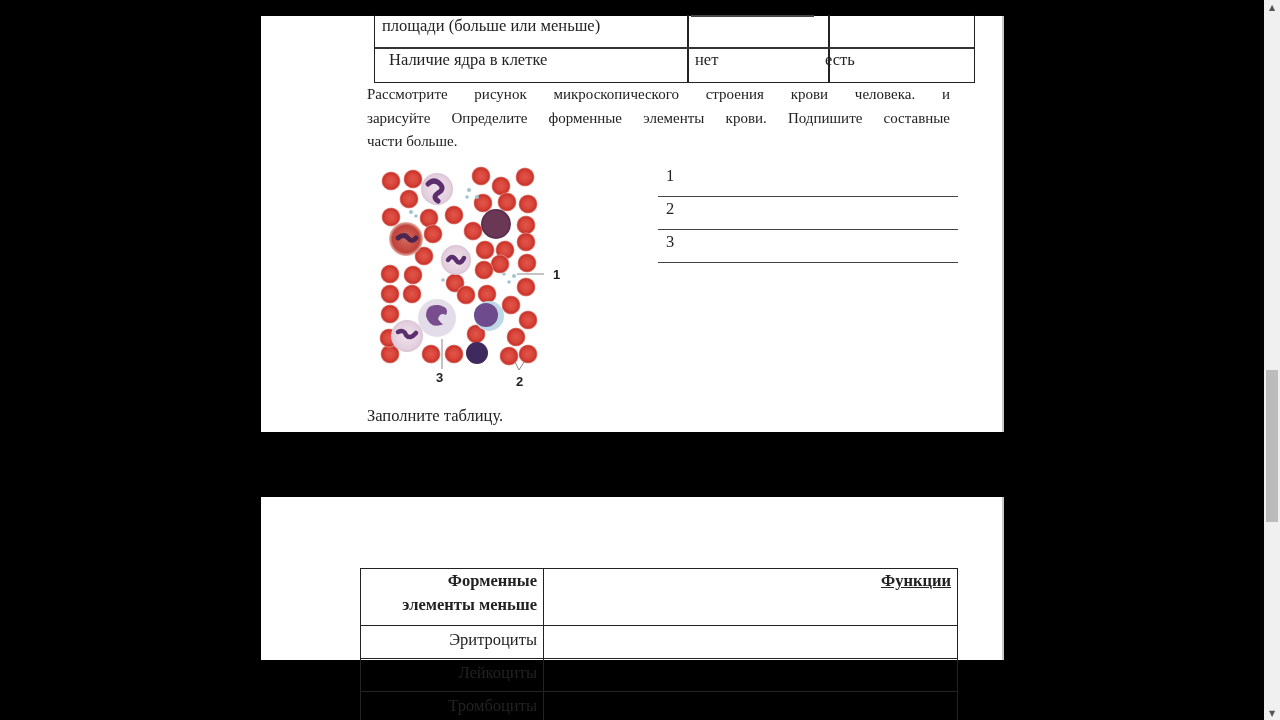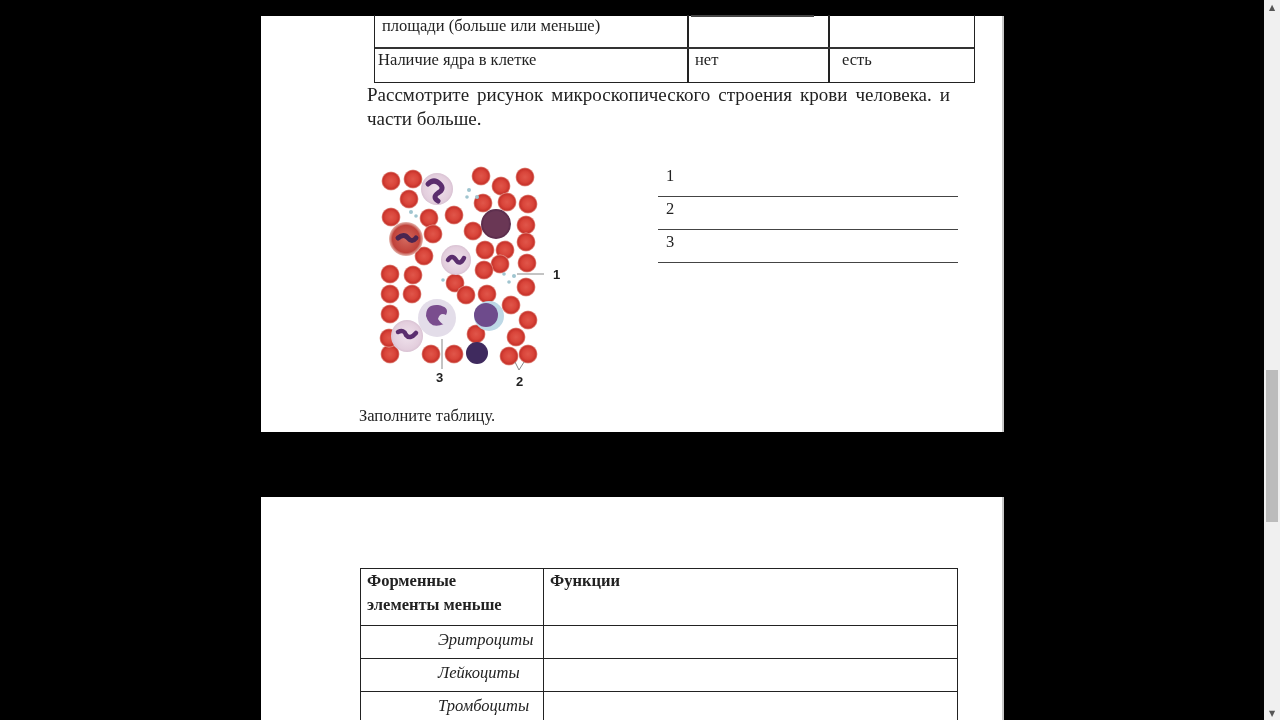--- a/index.html
+++ b/index.html
@@ -1,71 +1,72 @@
 <!DOCTYPE html>
 <html><head>
 <meta charset="utf-8">
 <style>
   * { box-sizing: border-box; margin: 0; padding: 0; }
   html, body { width: 1280px; height: 720px; overflow: hidden; background: #000; }
   body { position: relative; font-family: "Liberation Serif", serif; color: #222; }
 
   .page { position: absolute; left: 261px; width: 743px; background: #fff; }
   #page1 { top: 0; height: 416px; border-right: 2px solid #c8c8c8; margin-top: 16px; }
-  #page2 { top: 497px; height: 223px; border-right: 2px solid #c8c8c8; }
+  #page2 { top: 497px; height: 163px; border-right: 2px solid #c8c8c8; text-align: right; }
 
   .abs { position: absolute; }
   .txt { font-size: 16.5px; line-height: 23.5px; white-space: nowrap; }
 
   
   .tbl1 { position: absolute; left: 113px; top: -1px; width: 601px; height: 68px; border: 1.5px solid #222; border-top: none; }
   .tbl1 .vl { position: absolute; top: 0; bottom: 0; width: 2px; background: #222; }
   .tbl1 .hl { position: absolute; left: 0; right: 0; top: 32px; height: 1.5px; background: #333; }
   .tbl1 .partial { position: absolute; left: 316px; width: 123px; top: 0; height: 1.5px; background: #444; }
 
-  .para { position: absolute; left: 106px; top: 67px; width: 583px; font-size: 19px; line-height: 23.5px; text-align: justify; font-family: Liberation Serif, serif; }
+  .para { position: absolute; left: 106px; top: 67px; width: 583px; font-size: 15px; line-height: 23.5px; text-align: justify; font-family: Liberation Serif, serif; }
   .para span { display: block; text-align-last: justify; }
   .para span.last { text-align-last: left; }
 
   .answer-lines { position: absolute; left: 397px; top: 148px; width: 300px; }
   .answer-row { position: relative; height: 33px; border-bottom: 1.5px solid #444; }
   .answer-row .num { position: absolute; left: 8px; top: 2px; font-size: 16.5px; }
 
   
   .tbl2 { position: absolute; left: 99px; top: 71px; width: 598px; border-collapse: collapse; }
   .tbl2 td { border: 1.3px solid #222; vertical-align: top; font-size: 16.5px; line-height: 23.5px; padding: 0 6px; }
   .tbl2 .h1 { width: 183px; height: 57px; font-weight: bold; }
-  .tbl2 .h2 { font-weight: bold; }
-  .tbl2 .rowcell { height: 33px; padding-left: 77px; padding-top: 2px; font-style: italic; }
+  .tbl2 .h2 { font-weight: bold; text-decoration: underline; }
+  .tbl2 .rowcell { height: 33px; padding-left: 77px; padding-top: 2px; }
 
   
   .scrollbar { position: absolute; left: 1264px; top: 0; width: 16px; height: 720px; background: #f0f0f0; }
   .scroll-up, .scroll-down { position: absolute; left: 0; width: 16px; height: 14px; display: flex; align-items: center; justify-content: center; font-size: 8px; color: #555; font-family: "DejaVu Sans", sans-serif; }
   .scroll-up { top: 0; }
   .scroll-down { bottom: 0; }
   .scroll-thumb { position: absolute; left: 2px; width: 12px; top: 370px; height: 152px; background: #bcbcbc; }
 </style>
 </head>
 <body>
 
 <div class="page" id="page1">
 
   <div class="tbl1">
     <div class="vl" style="left:312px"></div>
     <div class="vl" style="left:453px"></div>
     <div class="partial"></div>
     <div class="hl"></div>
     <div class="abs txt" style="left:7px;top:-1px">площади (больше или меньше)</div>
-    <div class="abs txt" style="left:3px;top:33px">Наличие ядра в клетке</div>
+    <div class="abs txt" style="left:14px;top:33px">Наличие ядра в клетке</div>
     <div class="abs txt" style="left:320px;top:33px">нет</div>
-    <div class="abs txt" style="left:467px;top:33px">есть</div>
+    <div class="abs txt" style="left:450px;top:33px">есть</div>
   </div>
 
   <div class="para">
     <span>Рассмотрите рисунок микроскопического строения крови человека. и</span>
+    <span>зарисуйте Определите форменные элементы крови. Подпишите составные</span>
     <span class="last">части больше.</span>
   </div>
 
   <svg class="abs" style="left:115px;top:148px" width="195" height="230" viewBox="0 0 195 230">
     <defs>
       <radialGradient id="rbc" cx="50%" cy="50%" r="50%">
         <stop offset="0%" stop-color="#e0564a"></stop>
         <stop offset="55%" stop-color="#d9453a"></stop>
         <stop offset="85%" stop-color="#c8332b"></stop>
         <stop offset="100%" stop-color="#e7a49a"></stop>
@@ -182,21 +183,21 @@
       <span class="num">1</span>
     </div>
     <div class="answer-row">
       <span class="num">2</span>
     </div>
     <div class="answer-row">
       <span class="num">3</span>
     </div>
   </div>
 
-  <div class="abs txt" style="left:98px;top:388px">Заполните таблицу.</div>
+  <div class="abs txt" style="left:106px;top:388px">Заполните таблицу.</div>
 </div>
 
 <div class="page" id="page2">
   <table class="tbl2">
     <tbody>
         <tr>
       <td class="h1">
         <div>Форменные</div>
         <div>элементы меньше</div>
       </td>

